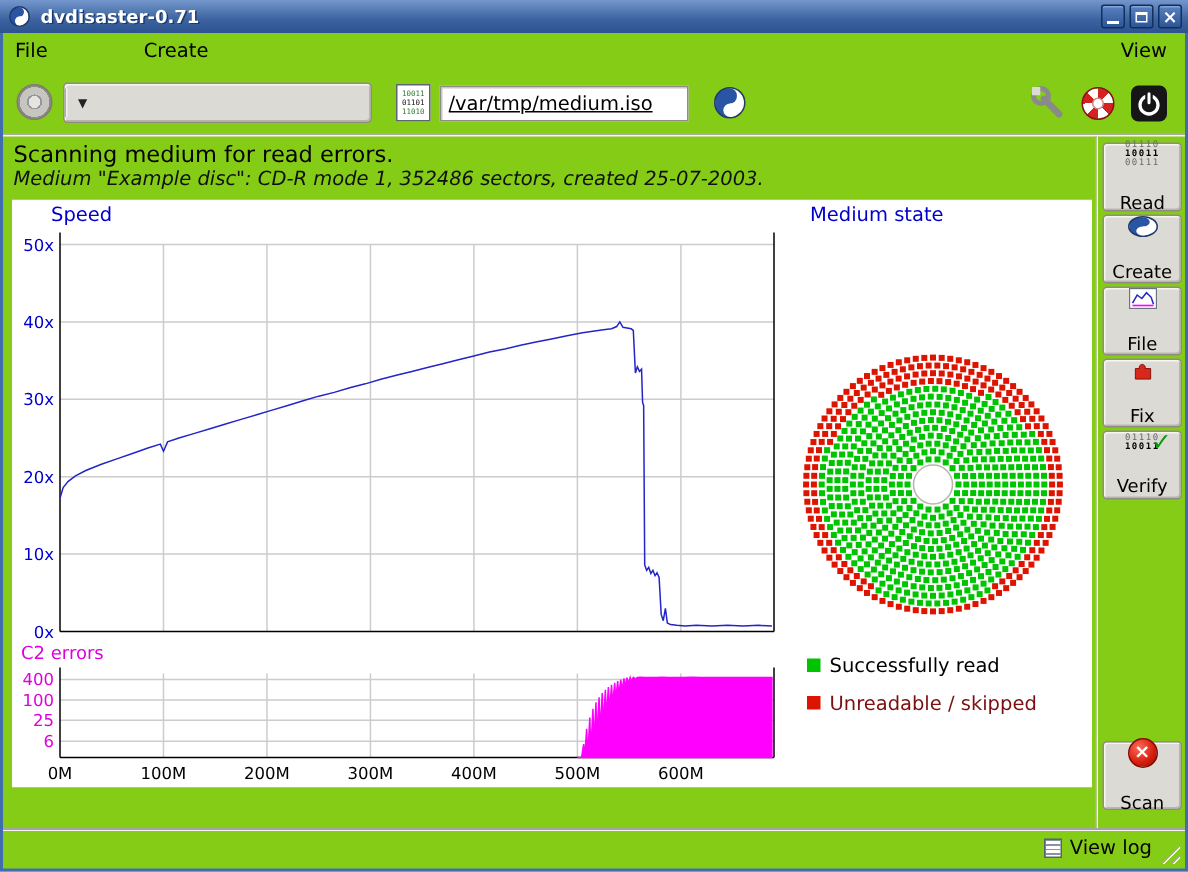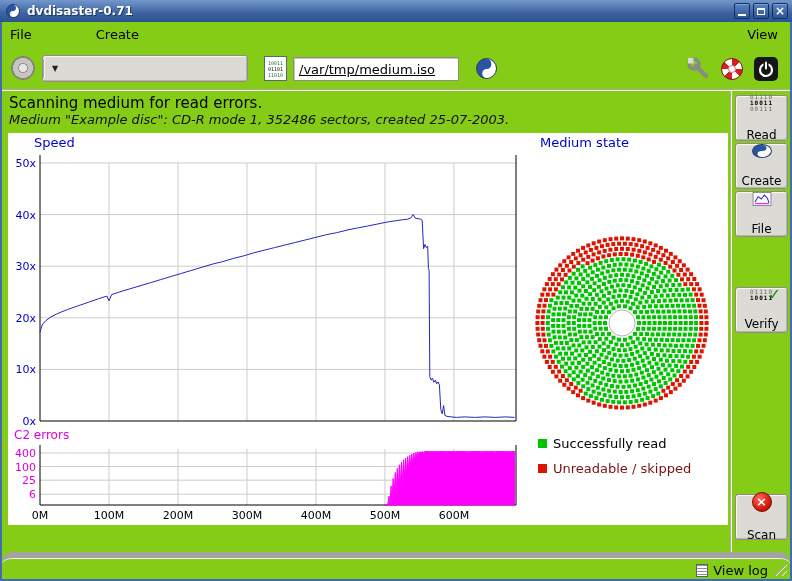--- a/index.html
+++ b/index.html
@@ -105,21 +105,21 @@
   .bin i.strong { color:#000; font-weight:bold; }
   .verify-wrap { position:relative; }
   .verify-check { position:absolute; right:-8px; top:-4px; color:#089a08;
     font-size:16px; font-weight:bold; }
   .stop-icon { width:20px; height:20px; border-radius:50%; border:1px solid #7e0a00;
     background:radial-gradient(circle at 35% 30%, #ff6a5a, #d41c0c 60%, #9c0e02);
     color:#fff; font-weight:bold; font-size:13px; line-height:18px; text-align:center; }
 
   
   .statusbar { position:absolute; left:2px; right:2px; bottom:2px; height:27px;
-    border-top:6px solid #a3a3a3; box-shadow: inset 0 1px 0 #f6f4f0; border-radius: 11px; }
+    border-top:1px solid #a3a3a3; box-shadow: inset 0 1px 0 #f6f4f0; }
   .viewlog { position:absolute; right:22px; top:5px; display:flex; align-items:center; gap:5px;
     font-size:13px; color:#000; cursor:default; }
   .log-icon { width:12px; height:13px; border:1px solid #59626e;
     background:#fff repeating-linear-gradient(to bottom, #8a93a0 0 1px, #fff 1px 3px);
     background-clip:padding-box; }
   .grip { position:absolute; right:3px; bottom:3px; width:13px; height:13px;
     background: repeating-linear-gradient(135deg, #a8a59e 0 1px, #f2f0ec 1px 2px, transparent 2px 4.5px);
     clip-path: polygon(100% 0, 100% 100%, 0 100%); }
 </style>
 </head>
@@ -1033,20 +1033,26 @@
     <span>Create</span>
   </button>
   <button class="side-btn sb-scan">
     <svg width="24" height="18" viewBox="0 0 24 18">
       <rect x="0.5" y="0.5" width="23" height="17" fill="#fff" stroke="#6b7480"></rect>
       <polyline points="3,13 7,6 11,9 15,4 19,8 21,14" fill="none" stroke="#2424c8" stroke-width="1.3"></polyline>
       <line x1="3" y1="15" x2="21" y2="15" stroke="#ff00ff" stroke-width="1.4"></line>
     </svg>
     <span>File</span>
   </button>
+  <button class="side-btn sb-fix">
+    <svg width="22" height="22" viewBox="0 0 22 22">
+      <path d="M3 9 h4.2 a3.2 3.2 0 1 1 6 0 H19 v11 H3 Z" fill="#d8281c" stroke="#801008" stroke-width="1"></path>
+    </svg>
+    <span>Fix</span>
+  </button>
   <button class="side-btn sb-verify">
     <span class="verify-wrap">
       <span class="bin">
         <i>01110</i>
           <i class="strong">10011</i>
       </span>
       <span class="verify-check">✓</span>
     </span>
     <span>Verify</span>
   </button>

